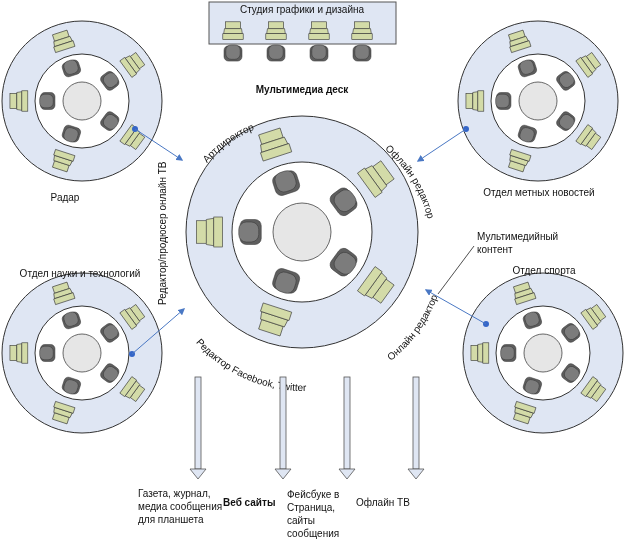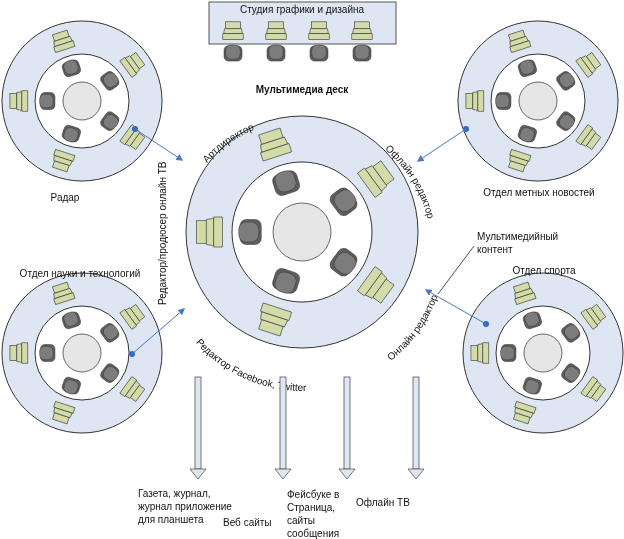--- a/index.html
+++ b/index.html
@@ -486,24 +486,24 @@
       <g>
         <rect x="413" y="377" width="6" height="92" fill="#dfe6f3" stroke="#555" stroke-width="0.8"></rect>
         <path d="M408,469 L424,469 L416,479 Z" fill="#dfe6f3" stroke="#555" stroke-width="0.8"></path>
       </g>
     </g>
 </svg>
 
 <div id="outputs">
     <div class="out" style="left: 138px; top: 487px;">
       <div>Газета, журнал,</div>
-      <div>журнал приложение</div>
+      <div>медиа сообщения</div>
       <div>для планшета</div>
     </div>
-    <div class="out" style="left: 223px; top: 516px;">
+    <div class="out" style="left: 223px; top: 496px; font-weight: bold;">
       <div>Веб сайты</div>
     </div>
     <div class="out" style="left: 287px; top: 488px;">
       <div>Фейсбуке в</div>
       <div>Страница,</div>
       <div>сайты</div>
       <div>сообщения</div>
     </div>
     <div class="out" style="left: 356px; top: 496px;">
       <div>Офлайн ТВ</div>

